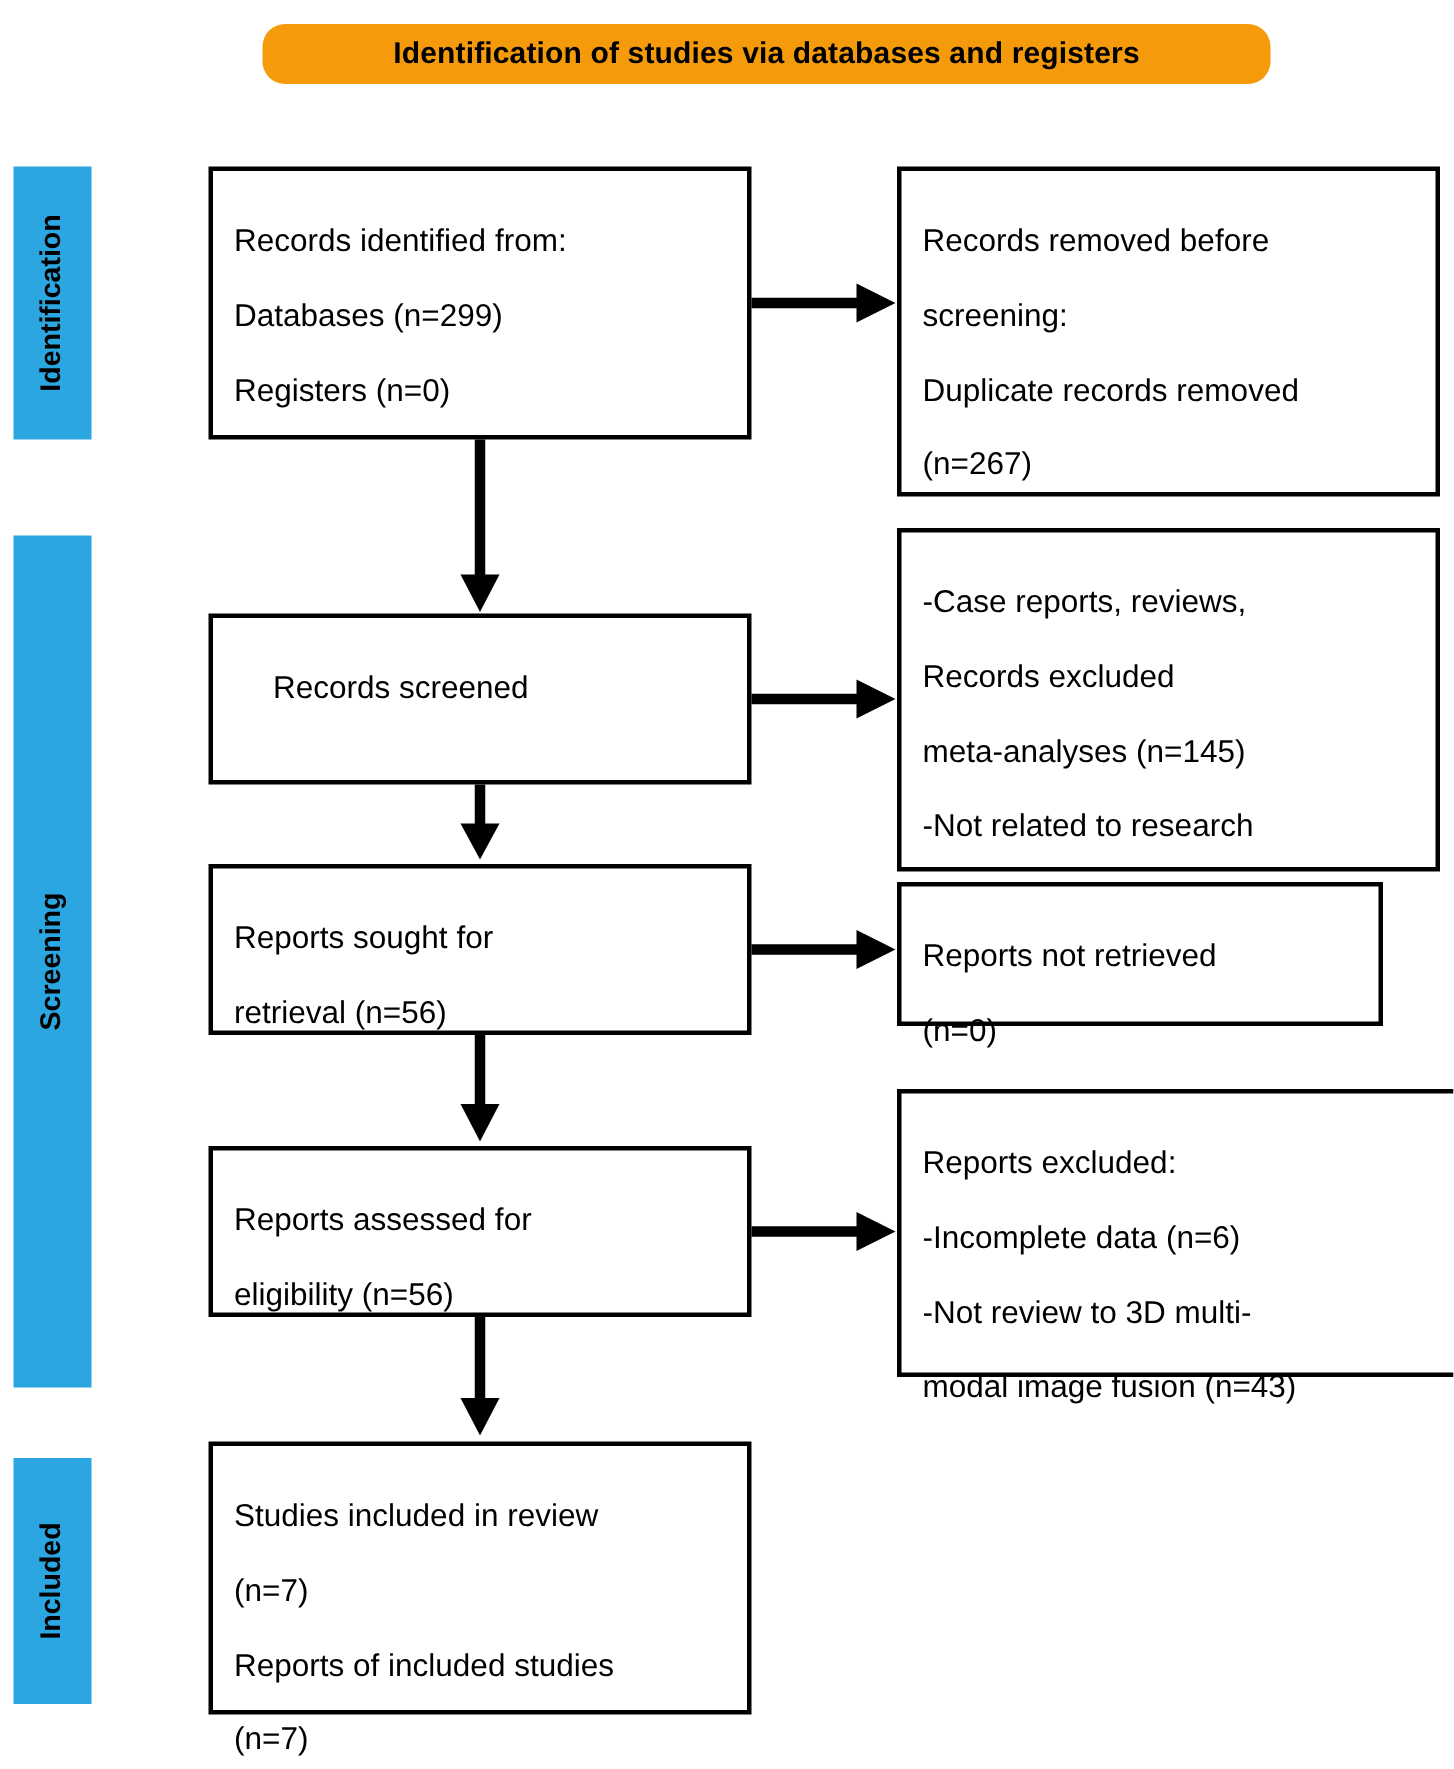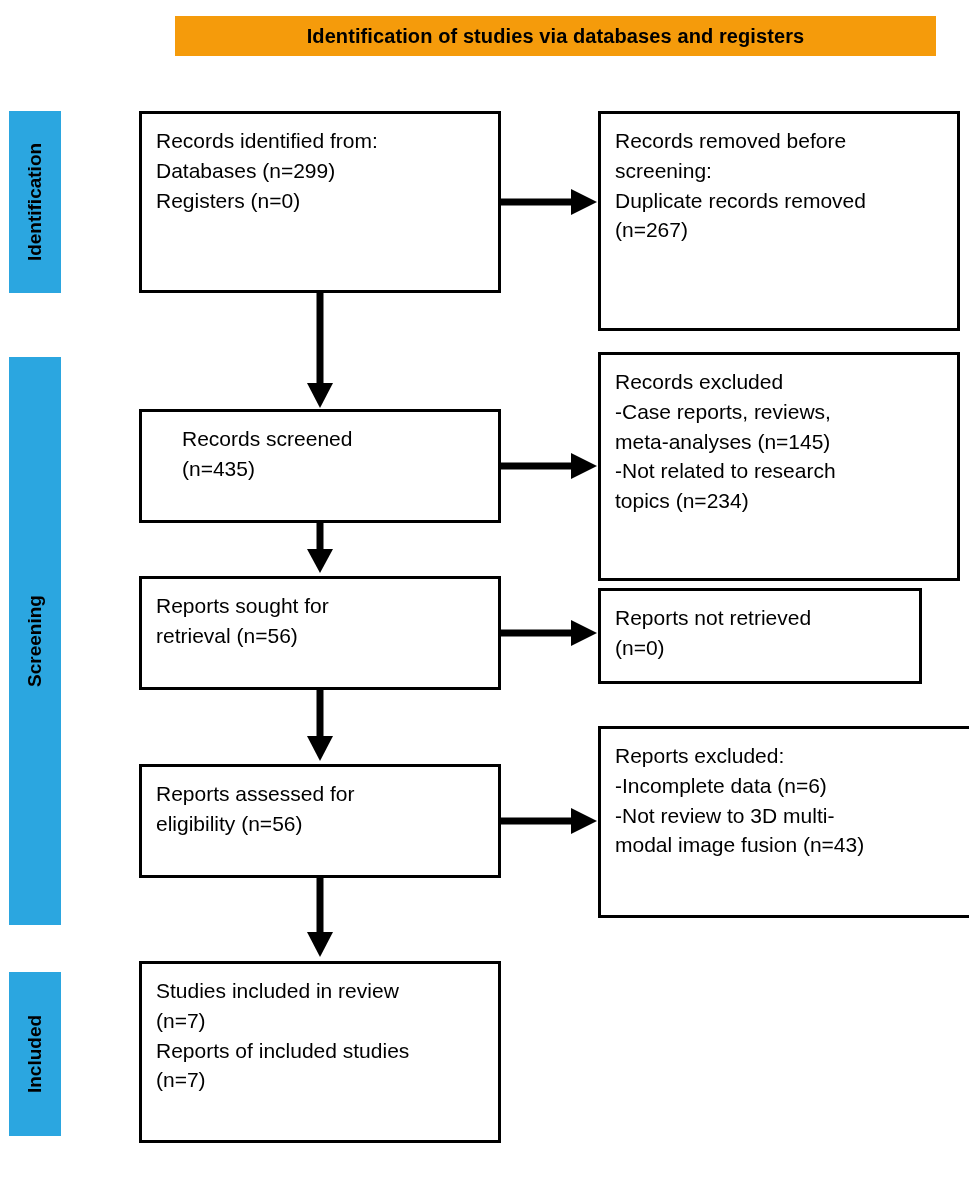--- a/index.html
+++ b/index.html
@@ -49,35 +49,36 @@
     border: 3px solid #000000;
     background: #ffffff;
     box-sizing: border-box;
     padding: 12px 14px;
     font-size: 21px;
     line-height: 1.42;
   }
   .box .line {
     display: block;
     white-space: nowrap;
+    margin-top: 20px;
   }
   .arrow {
     position: absolute;
   }
   .arrow svg {
     display: block;
     overflow: visible;
   }
 </style>
 </head>
 <body>
 
 <div id="page">
 
-  <div class="banner" style="left:175px; top:16px; width:761px; height:40px;">
+  <div class="banner" style="left:175px; top:16px; width:672px; height:40px;border-radius:15px;">
     <span>Identification of studies via databases and registers</span>
   </div>
 
   <div class="phase" style="left:9px; top:111px; width:52px; height:182px;">
     <span>Identification</span>
   </div>
 
   <div class="phase" style="left:9px; top:357px; width:52px; height:568px;">
     <span>Screening</span>
   </div>
@@ -108,26 +109,25 @@
 
   <div class="arrow" style="left:303px; top:293px; width:34px; height:116px;">
     <svg width="34" height="116" viewBox="0 0 34 116">
       <line x1="17" y1="0" x2="17" y2="92" stroke="#000000" stroke-width="7"></line>
       <polygon points="4,90 17,115 30,90" fill="#000000"></polygon>
     </svg>
   </div>
 
   <div class="box" style="left:139px; top:409px; width:362px; height:114px;padding-left:40px;">
     <span class="line">Records screened</span>
-    <span class="line">(n=435)</span>
   </div>
 
   <div class="box" style="left:598px; top:352px; width:362px; height:229px;">
+    <span class="line">-Case reports, reviews,</span>
     <span class="line">Records excluded</span>
-    <span class="line">-Case reports, reviews,</span>
     <span class="line">meta-analyses (n=145)</span>
     <span class="line">-Not related to research</span>
     <span class="line">topics (n=234)</span>
   </div>
 
   <div class="arrow" style="left:501px; top:449px; width:97px; height:34px;">
     <svg width="97" height="34" viewBox="0 0 97 34">
       <line x1="0" y1="17" x2="72" y2="17" stroke="#000000" stroke-width="7"></line>
       <polygon points="70,4 96,17 70,30" fill="#000000"></polygon>
     </svg>

